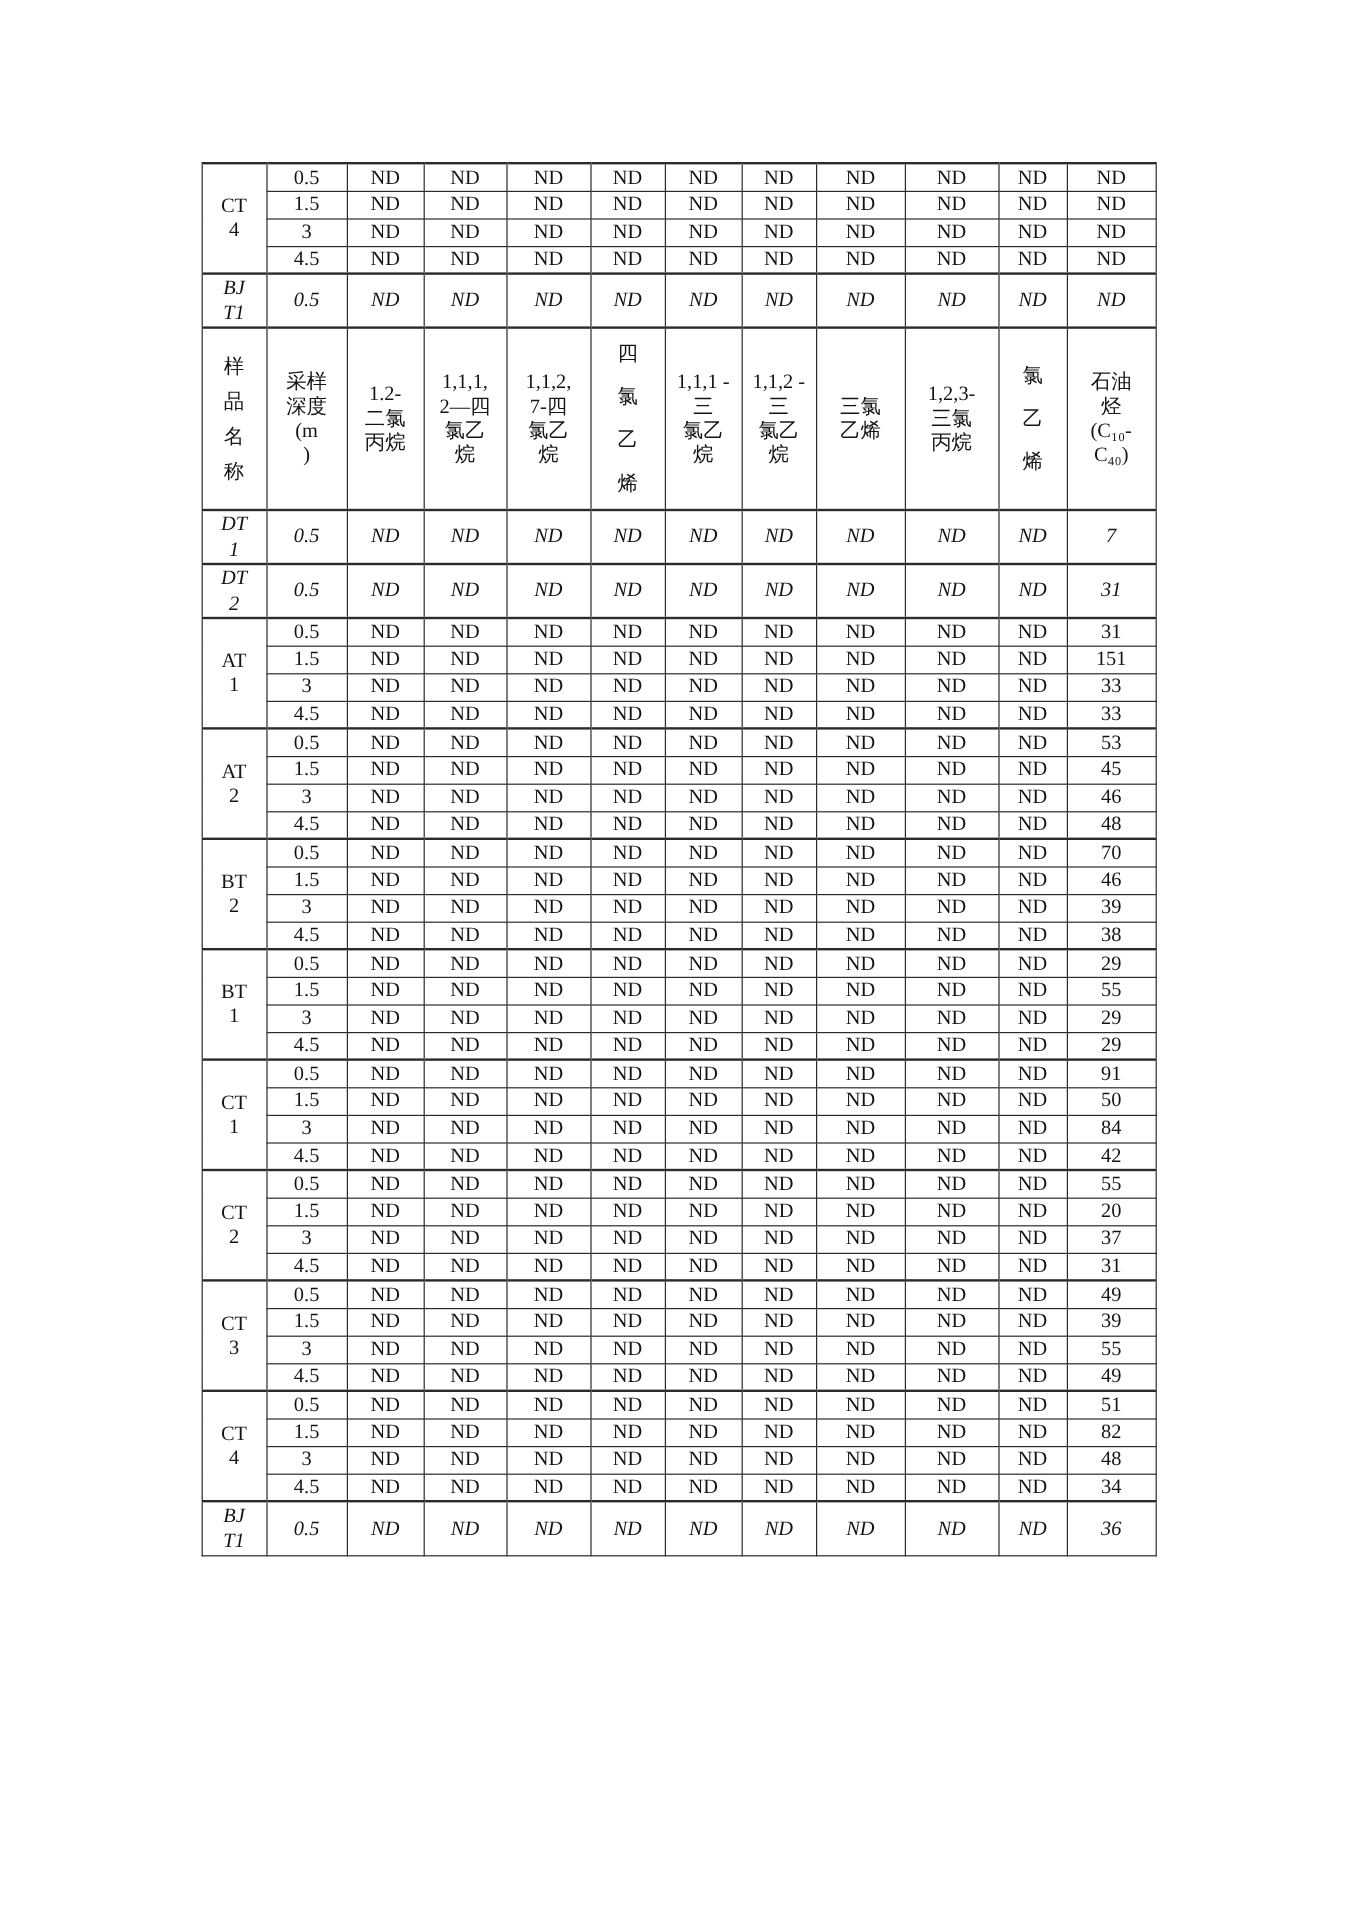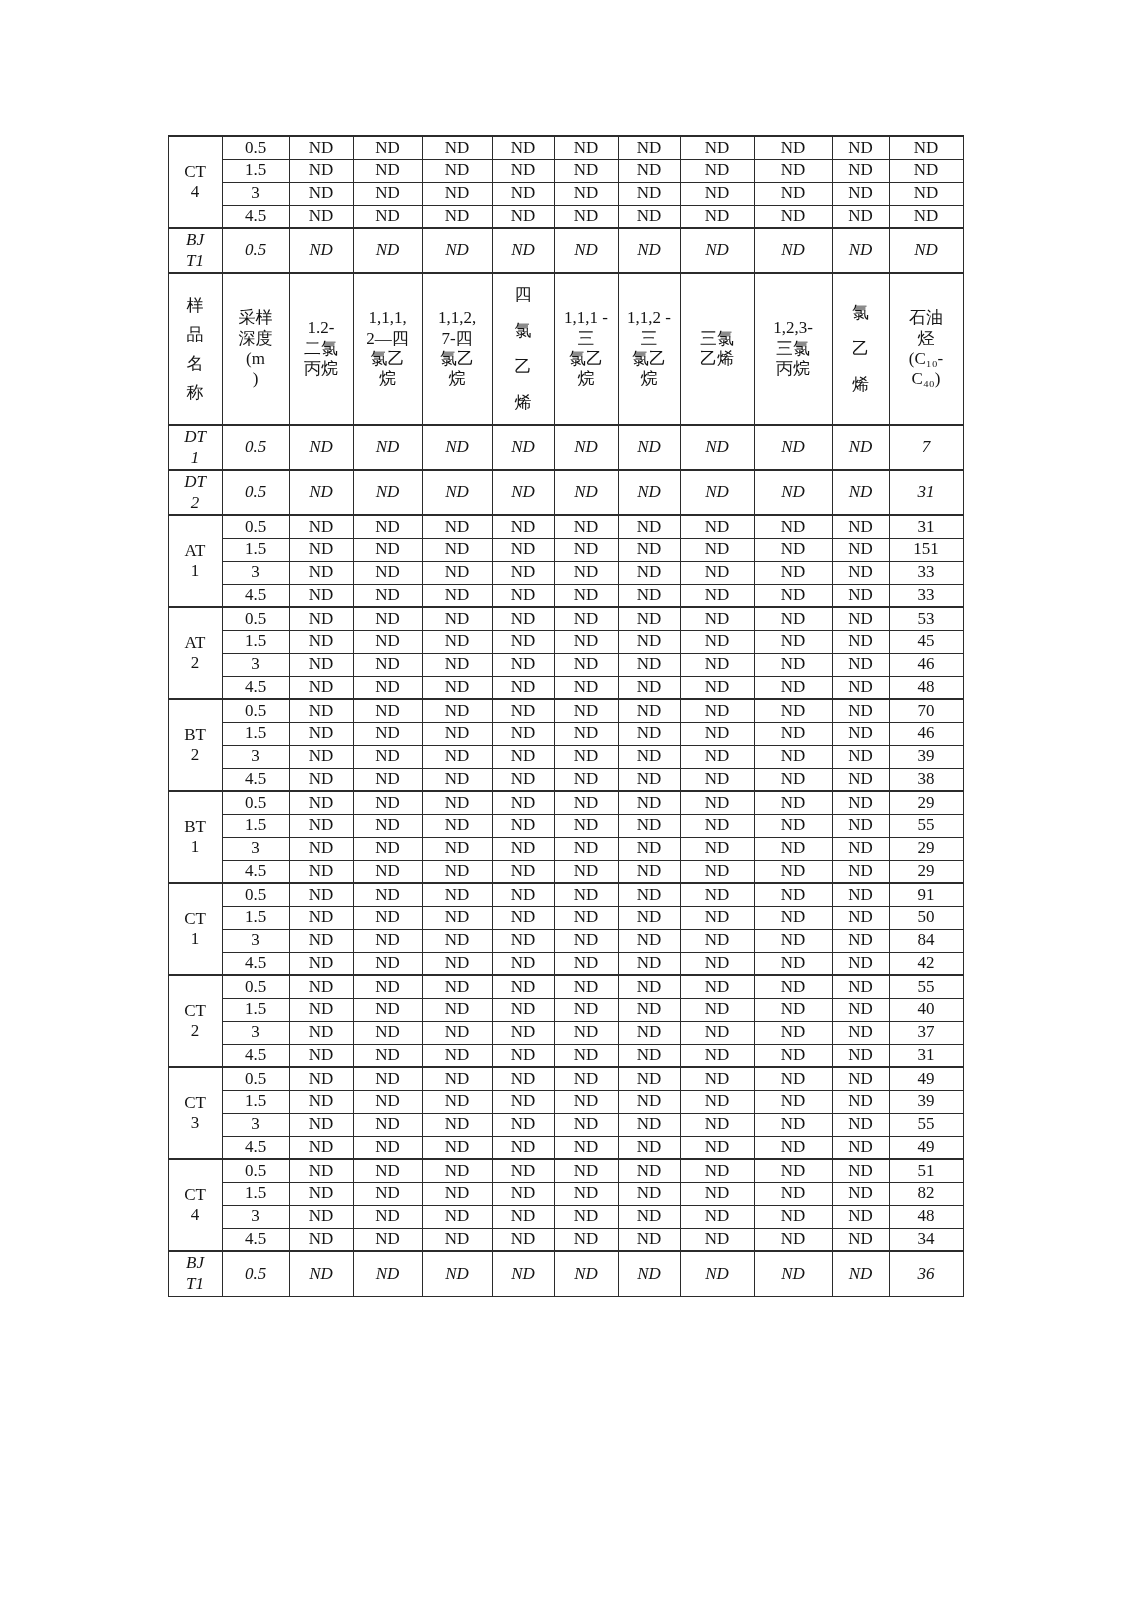--- a/index.html
+++ b/index.html
@@ -496,21 +496,21 @@
           <td>1.5</td>
           <td>ND</td>
           <td>ND</td>
           <td>ND</td>
           <td>ND</td>
           <td>ND</td>
           <td>ND</td>
           <td>ND</td>
           <td>ND</td>
           <td>ND</td>
-          <td>40</td>
+          <td>20</td>
         </tr>
         <tr class="h-sm">
           <td>3</td>
           <td>ND</td>
           <td>ND</td>
           <td>ND</td>
           <td>ND</td>
           <td>ND</td>
           <td>ND</td>
           <td>ND</td>

